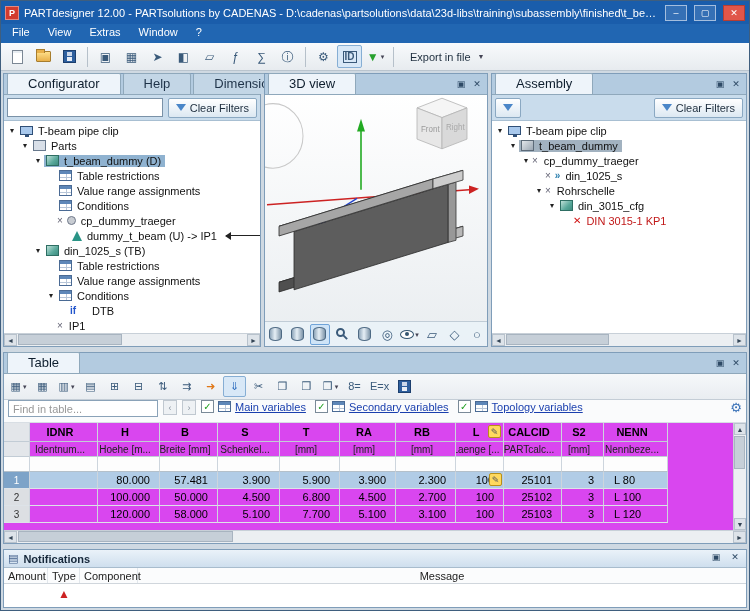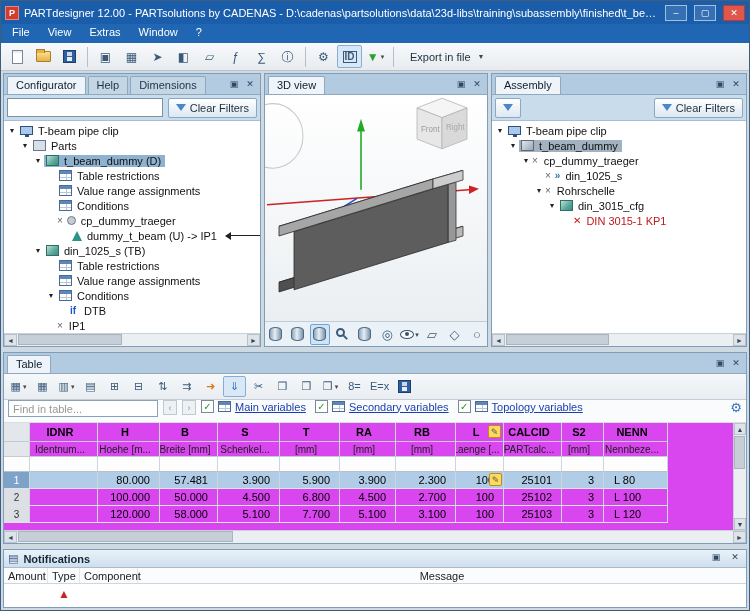--- a/index.html
+++ b/index.html
@@ -36,35 +36,35 @@
 .k-mag::after{content:'';position:absolute;width:6px;height:2px;background:#3a5a7a;transform:rotate(45deg);right:-5px;bottom:-3px}
 .k-eye{width:14px;height:9px;border:1px solid #345570;border-radius:50%;position:relative;background:#fff}
 .k-eye::after{content:'';position:absolute;left:4px;top:1px;width:4px;height:4px;border-radius:50%;background:#345570}
 .k-funnel{width:0;height:0;border-left:5px solid transparent;border-right:5px solid transparent;border-top:7px solid #4a86c8;flex:none}
 
 
 .panels{display:flex;gap:3px;padding:2px;flex:none;height:278px}
 .panel{background:#fff;border:1px solid #7f9db9;display:flex;flex-direction:column;min-width:0}
 .panel.cfg{width:258px;flex:none}.panel.v3d{width:224px;flex:none}.panel.asm{flex:1}
 .tabbar{height:21px;background:#b3cbe0;display:flex;align-items:flex-end;padding:2px 3px 0;gap:2px;flex:none;border-bottom:1px solid #8fa8bb}
-.tab{padding:2px 8px 3px;font-size:11px;color:#1e3248;background:#c3d6e6;border:1px solid #8fa8bb;border-bottom:none;border-radius:2px 2px 0 0;white-space:nowrap}
+.tab{padding:2px 20px 3px;font-size:13px;color:#1e3248;background:#c3d6e6;border:1px solid #8fa8bb;border-bottom:none;border-radius:2px 2px 0 0;white-space:nowrap}
 .tab.active{background:#eef4fa;color:#0e1e2e}
 .tabspacer{flex:1}
 .mini-btn{width:14px;height:14px;font-size:9px;color:#2e4a66;display:flex;align-items:center;justify-content:center;margin-bottom:3px;flex:none}
 .filterrow{height:26px;background:#c9dcec;border-bottom:1px solid #a8bfd2;display:flex;align-items:center;padding:0 3px;gap:5px;flex:none}
 .filter-input{flex:1;height:19px;border:1px solid #7a92a8;background:#fff;padding:0 4px;font-size:11px;min-width:30px}
 .cfbtn{height:20px;display:inline-flex;align-items:center;gap:4px;padding:0 7px;background:linear-gradient(#ffffff,#dce8f2);border:1px solid #8aa8c2;border-radius:2px;font-size:11px;color:#1e2e3e;flex:none;white-space:nowrap}
 
 
 .tree{flex:1;overflow:hidden;background:#fff;padding-top:2px}
 .tree-row{height:15px;display:flex;align-items:center;white-space:nowrap;font-size:11px;color:#111}
 .expander{width:12px;font-size:8px;color:#222;text-align:center;flex:none}
 .prefix{flex:none;margin-right:2px}
 .prefix.x{color:#667;font-size:10px}
-.prefix.if{color:#2255cc;font-weight:bold;font-size:10px;margin-right:4px}
+.prefix.if{color:#2255cc;font-weight:bold;font-size:10px;margin-right:12px}
 .itemline{display:inline-flex;align-items:center;padding:0 2px}
 .tree-row.selected .itemline{background:#8fb2d0}
 .tree-row.selected.gray .itemline{background:#a2b2c0}
 .tree-row.red .tlabel{color:#c11818}
 .ti{width:13px;height:11px;margin-right:3px;flex:none}
 .ti-monitor{background:#a8c8ec;border:1px solid #2f4f77;height:9px;position:relative;margin-top:-1px}
 .ti-monitor::after{content:'';position:absolute;left:4px;top:8px;width:4px;height:2px;background:#2f4f77}
 .ti-parts{background:#d8dfe8;border:1px solid #67788c}
 .ti-part{background:linear-gradient(135deg,#bfe0d8,#58a89a 60%,#3f8d80);border:1px solid #2e6e63}
 .ti-part-gray{background:linear-gradient(135deg,#e2e6ea,#9aa6b2);border:1px solid #5c6a78}

